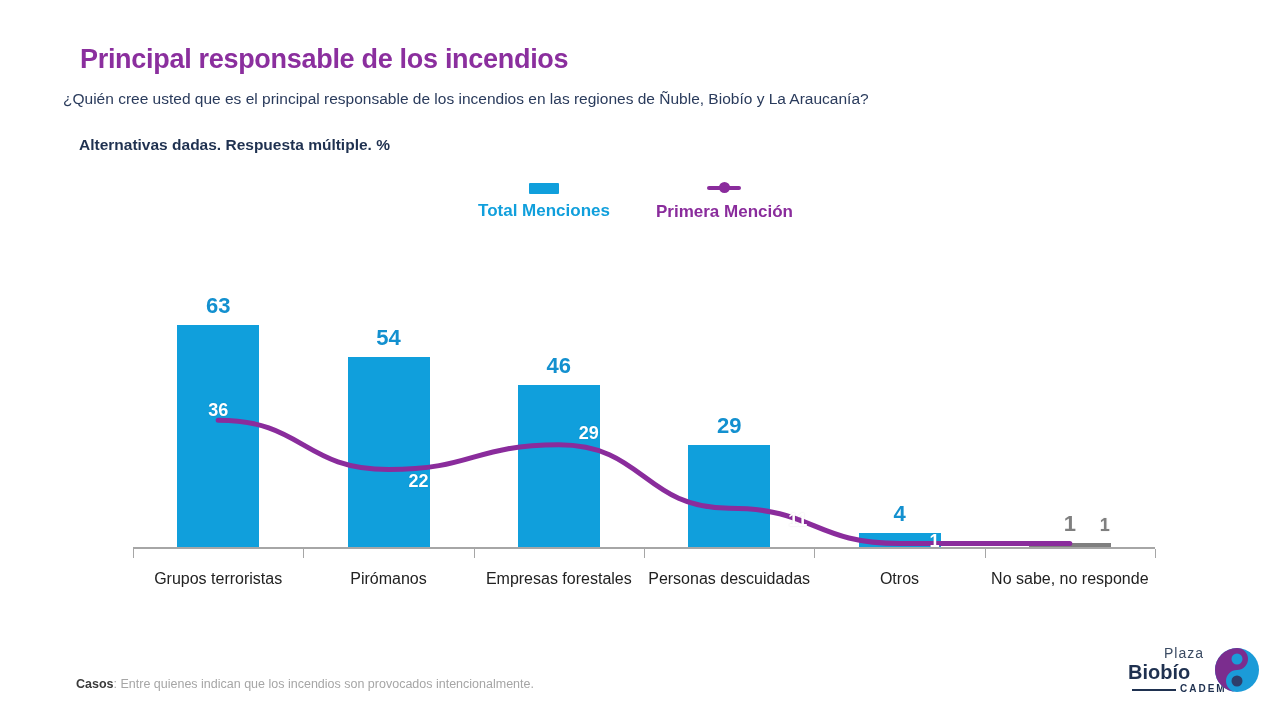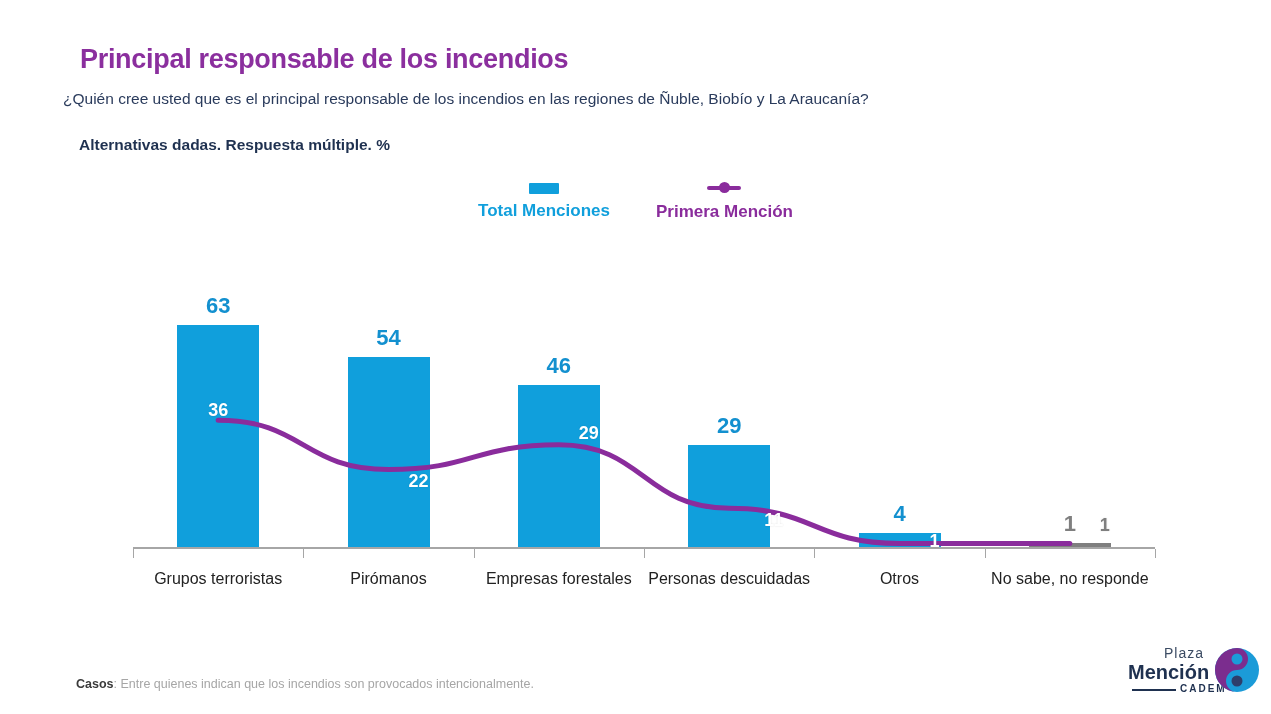--- a/index.html
+++ b/index.html
@@ -141,41 +141,41 @@
       <div class="bar" style="left: 725.5px; width: 82px; height: 14.0952px;"></div>
       <div class="bar-label" style="left: 726.5px; width: 80px; bottom: 22.0952px;">4</div>
       <div class="bar gray" style="left: 895.833px; width: 82px; height: 3.52381px;"></div>
       <div class="bar-label gray" style="left: 896.833px; width: 80px; bottom: 11.5238px;">1</div>
       <svg class="line-svg" viewBox="0 0 1022 299" preserveAspectRatio="none">
         <path d="M 85.16666666666667 170.14285714285714 C 170.33333333333331 170.14285714285714, 170.33333333333334 219.47619047619048, 255.5 219.47619047619048 C 340.6666666666667 219.47619047619048, 340.6666666666667 194.8095238095238, 425.83333333333337 194.8095238095238 C 511 194.8095238095238, 511 258.23809523809524, 596.1666666666666 258.23809523809524 C 681.3333333333333 258.23809523809524, 681.3333333333333 293.4761904761905, 766.5 293.4761904761905 C 851.6666666666667 293.4761904761905, 851.6666666666667 293.4761904761905, 936.8333333333334 293.4761904761905" fill="none" stroke="#8A2C9C" stroke-width="5" stroke-linecap="round"></path>
       </svg>
       <div class="line-label" style="left: 15.1667px; width: 80px; top: 150.143px;">36</div>
       <div class="line-label" style="left: 215.5px; width: 80px; top: 221.476px;">22</div>
       <div class="line-label" style="left: 385.833px; width: 80px; top: 172.81px;">29</div>
-      <div class="line-label" style="left: 556.167px; width: 94px; top: 260.238px;">11</div>
+      <div class="line-label" style="left: 556.167px; width: 94px; top: 260.238px; padding-left: 24px;">11</div>
       <div class="line-label" style="left: 726.5px; width: 80px; top: 281.476px;">1</div>
       <div class="line-label" style="left: 896.833px; width: 80px; top: 265.476px; color: rgb(127, 127, 127);">1</div>
     </div>
 
   <div class="xlabels" id="xlabels">
       <div class="xlabel" style="left: 0px; width: 170.333px;">Grupos terroristas</div>
       <div class="xlabel" style="left: 170.333px; width: 170.333px;">Pirómanos</div>
       <div class="xlabel" style="left: 340.667px; width: 170.333px;">Empresas forestales</div>
       <div class="xlabel" style="left: 511px; width: 170.333px;">Personas descuidadas</div>
       <div class="xlabel" style="left: 681.333px; width: 170.333px;">Otros</div>
       <div class="xlabel" style="left: 851.667px; width: 170.333px;">No sabe, no responde</div>
     </div>
 
   <div class="footer">
     <b>Casos</b><span>: Entre quienes indican que los incendios son provocados intencionalmente.</span>
   </div>
 
   <div class="logo">
     <div class="logo-plaza">Plaza</div>
-    <div class="logo-publica">Mención</div>
+    <div class="logo-publica">Biobío</div>
     <div class="logo-rule"></div>
     <div class="logo-cadem">CADEM</div>
     <svg class="logo-mark" viewBox="0 0 46 46">
       <circle cx="23" cy="23" r="22" fill="#1B9BD8"></circle>
       <path d="M23 1 a22 22 0 0 0 0 44 a11 11 0 0 1 0 -22 a11 11 0 0 0 0 -22z" fill="#7B2D8E"></path>
       <circle cx="23" cy="12" r="5.5" fill="#1B9BD8"></circle>
       <circle cx="23" cy="34" r="5.5" fill="#2E3E6B"></circle>
     </svg>
   </div>
 

